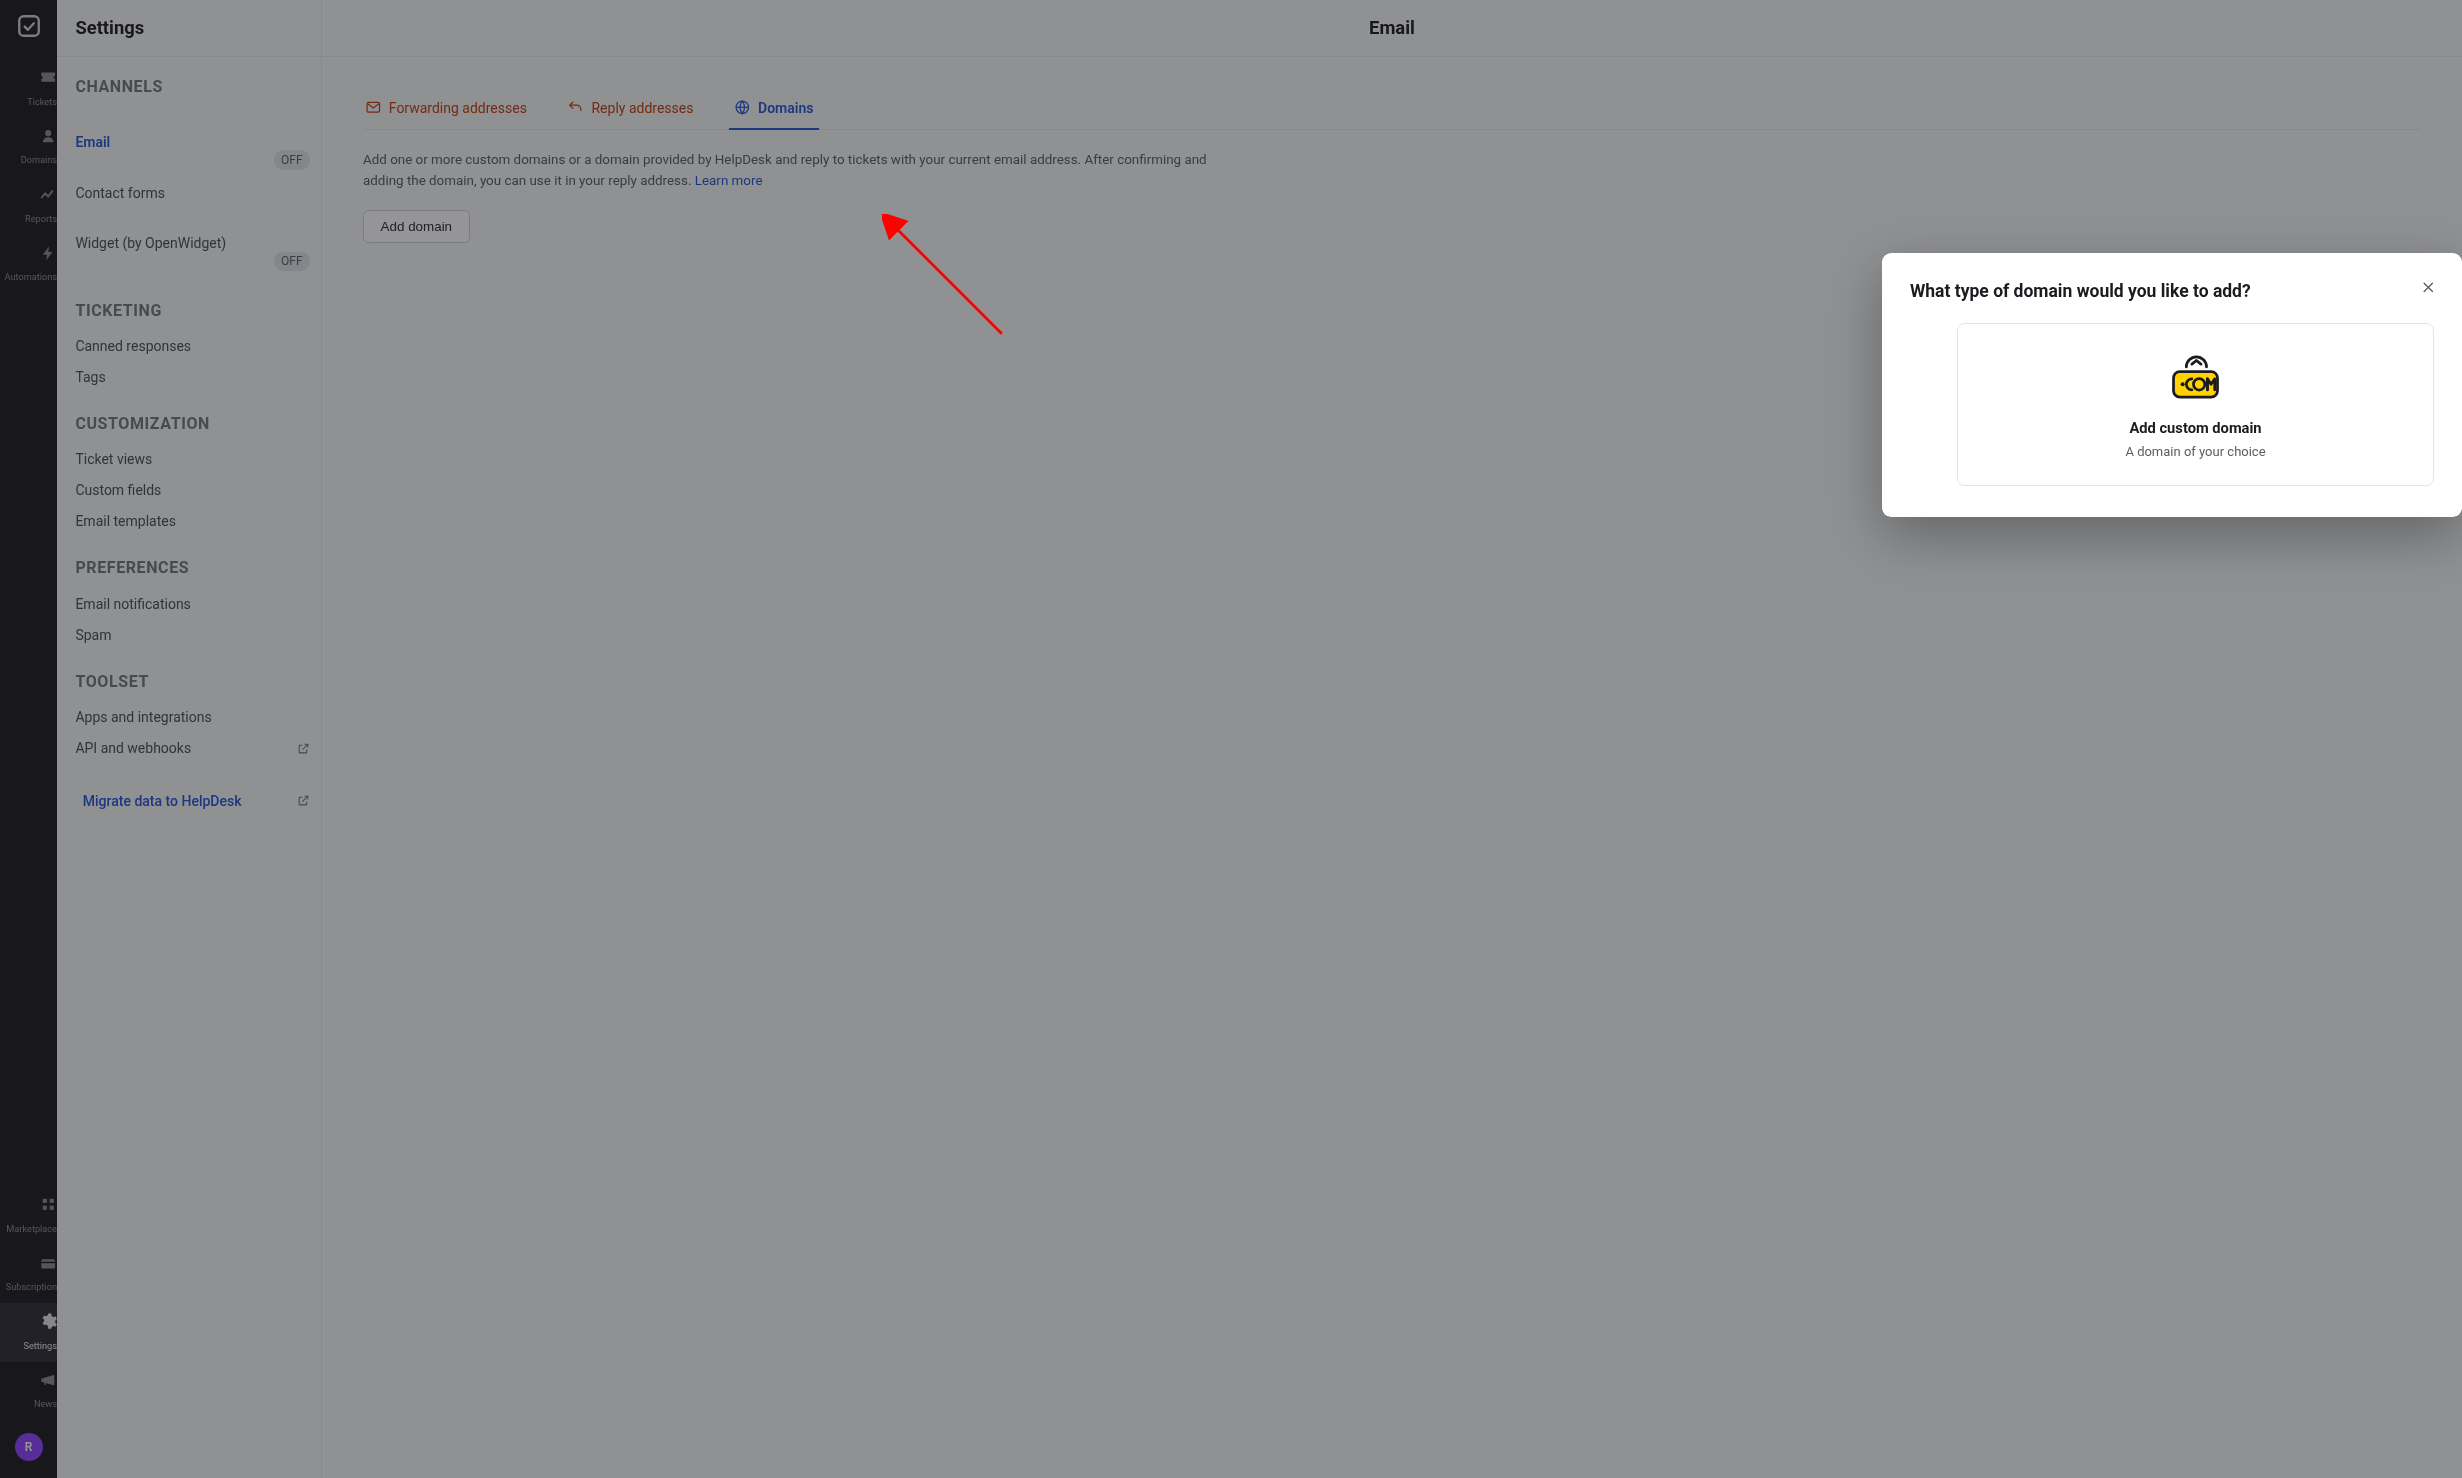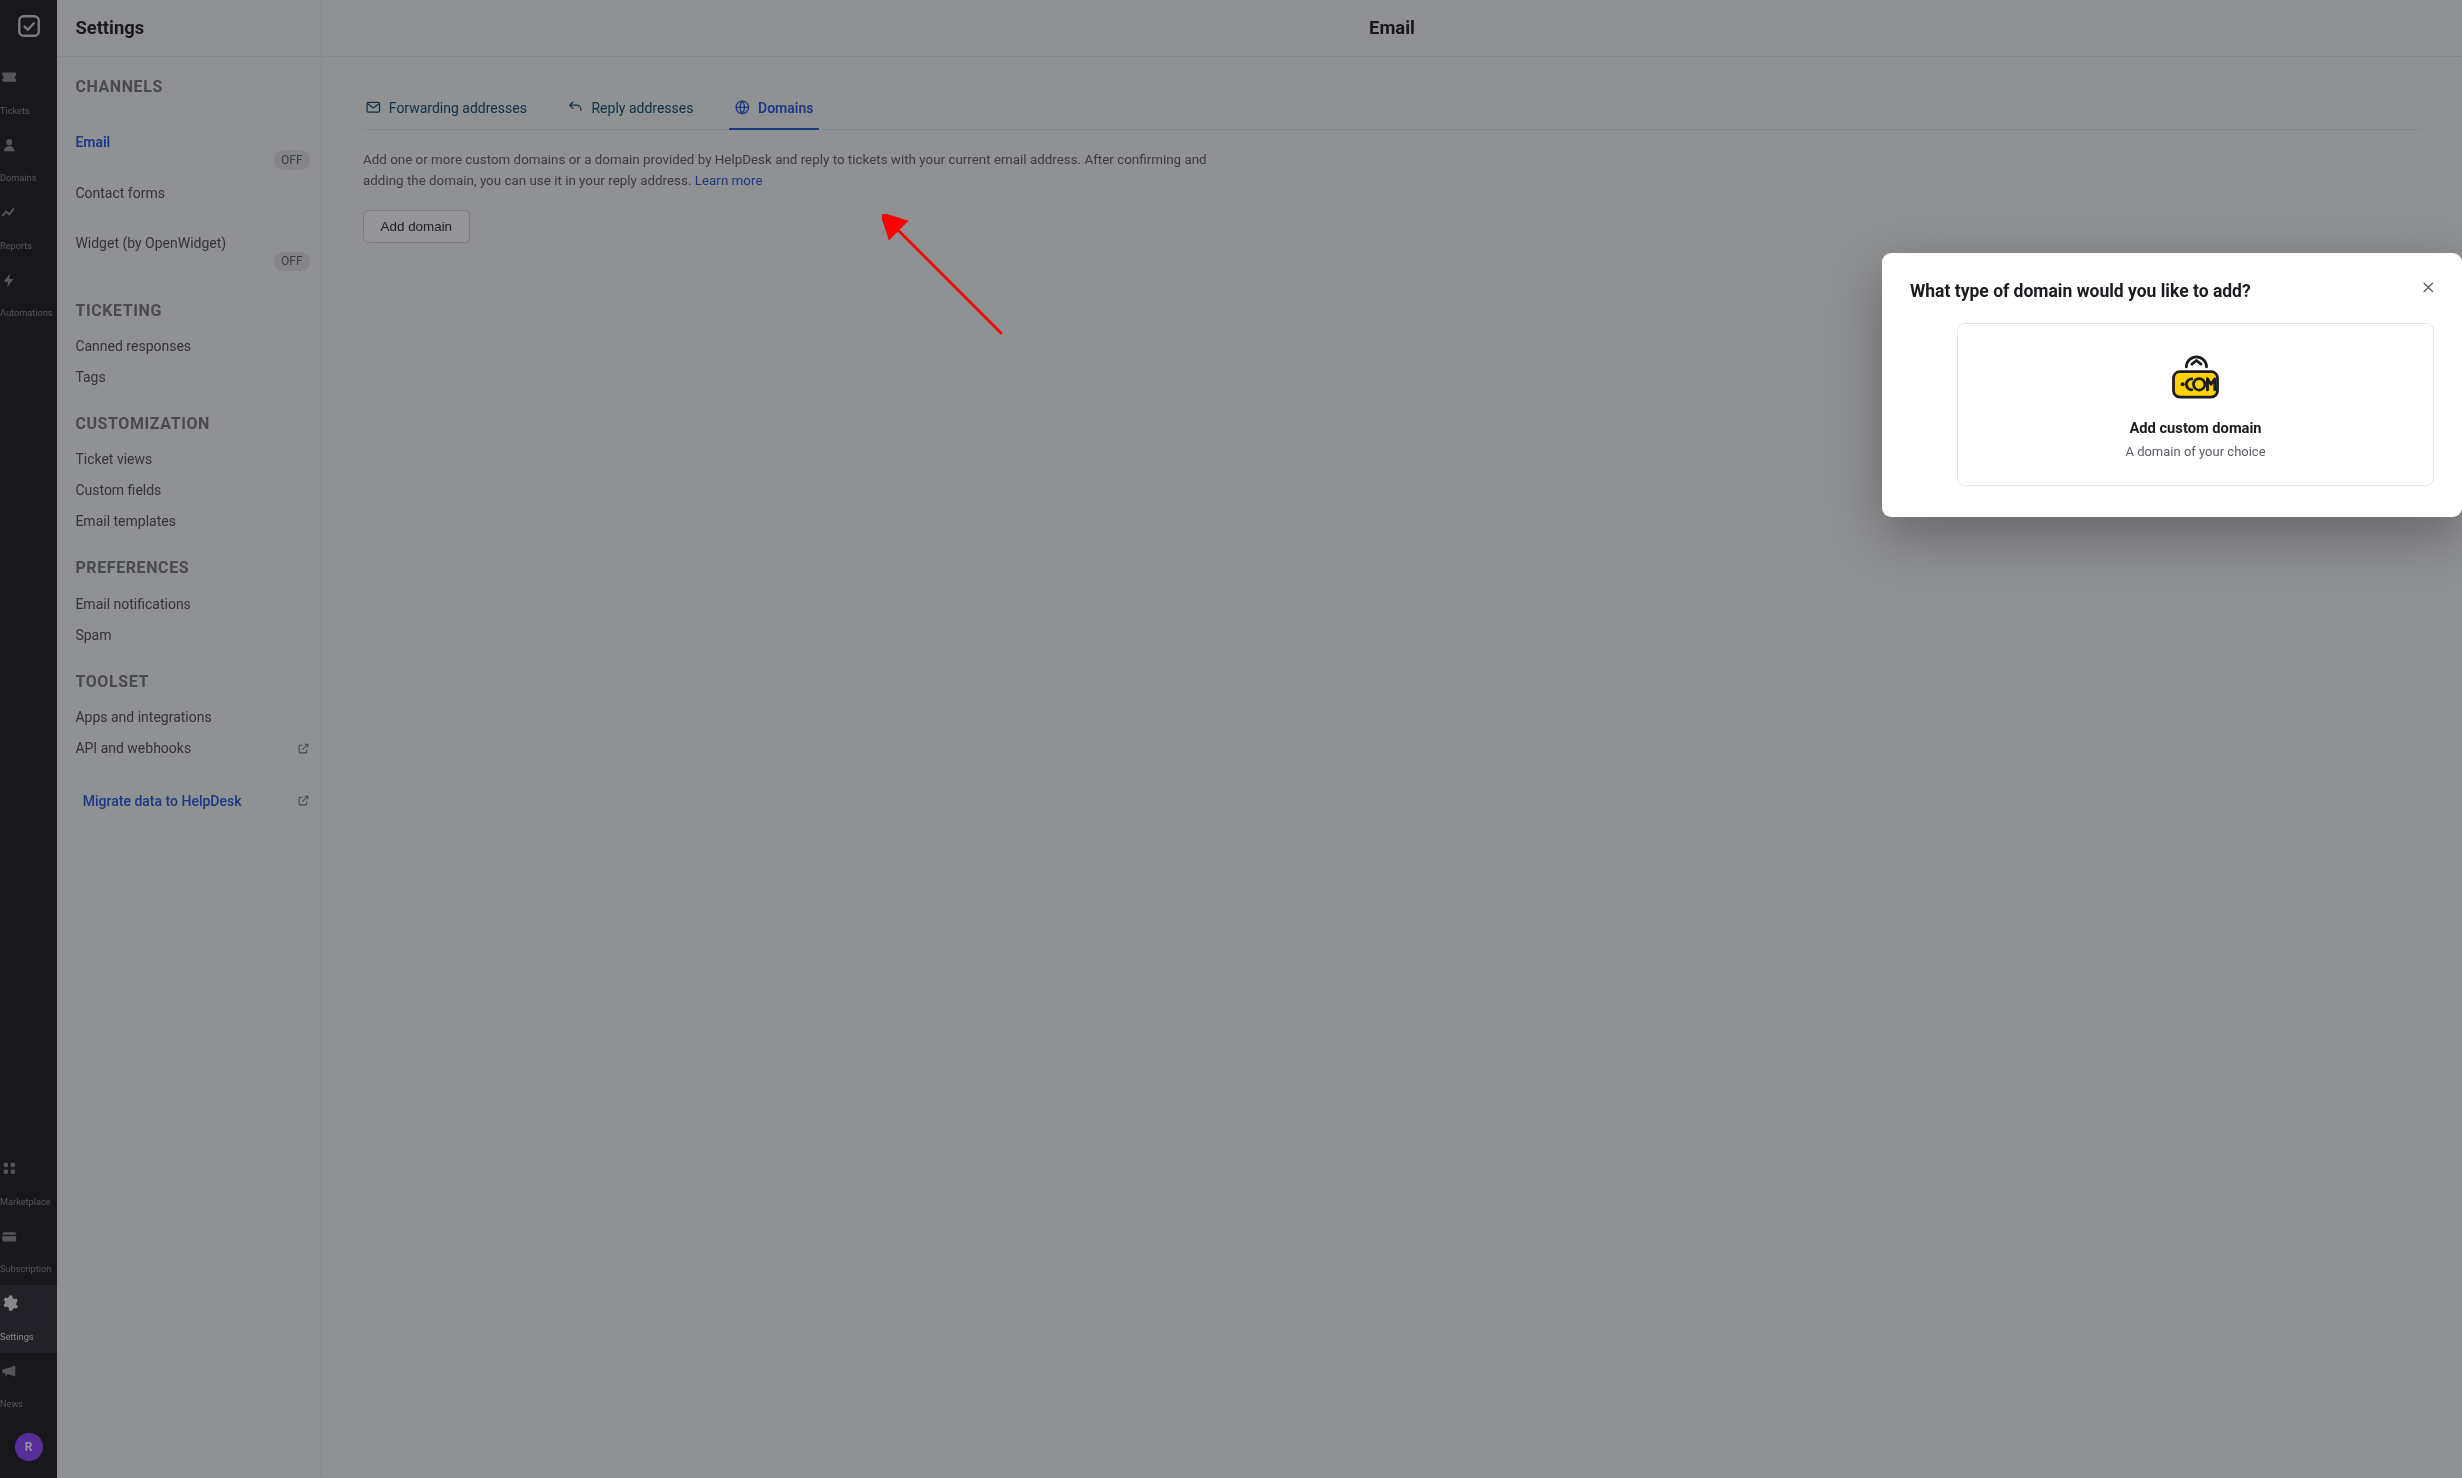--- a/index.html
+++ b/index.html
@@ -31,22 +31,22 @@
     flex-shrink: 0;
   }
   .rail .logo {
     width: 26px; height: 26px;
     margin-bottom: 20px;
     color: #d0d2d6;
   }
   .rail-item {
     display: flex;
     flex-direction: column;
-    align-items: flex-start;
-    gap: 18px;
+    align-items: flex-end;
+    gap: 9px;
     width: 100%;
     padding: 9.2px 0 11px;
     cursor: pointer;
     font-size: 9.2px;
     color: #8a8c92;
   }
   .rail-item.active {
     background: #2c2c33;
     color: #e5e6ea;
   }
@@ -136,21 +136,21 @@
     display: flex;
     gap: 37px;
     border-bottom: 0.9px solid #e6e7ea;
   }
   .tab {
     display: flex;
     align-items: center;
     gap: 7.4px;
     padding: 7.4px 1.8px 13px;
     font-size: 14px;
-    color: #0c4a6e;
+    color: #c2410c;
     cursor: pointer;
     position: relative;
   }
   .tab.active {
     color: #2555d6;
     font-weight: 600;
   }
   .tab.active::after {
     content: "";
     position: absolute;

